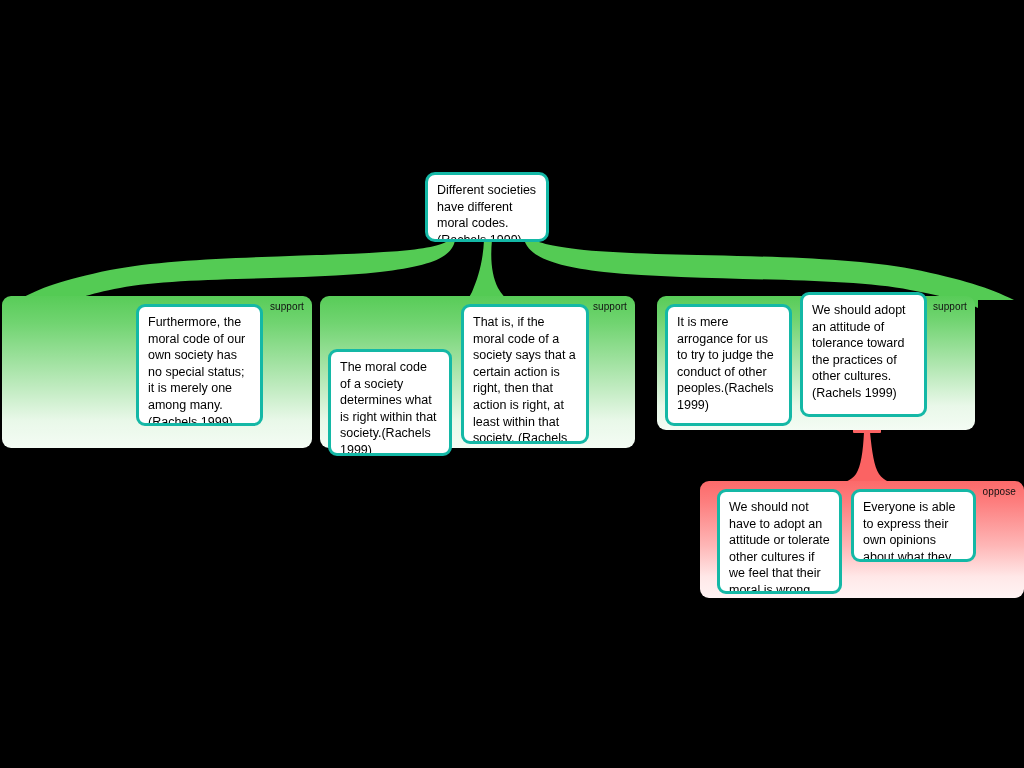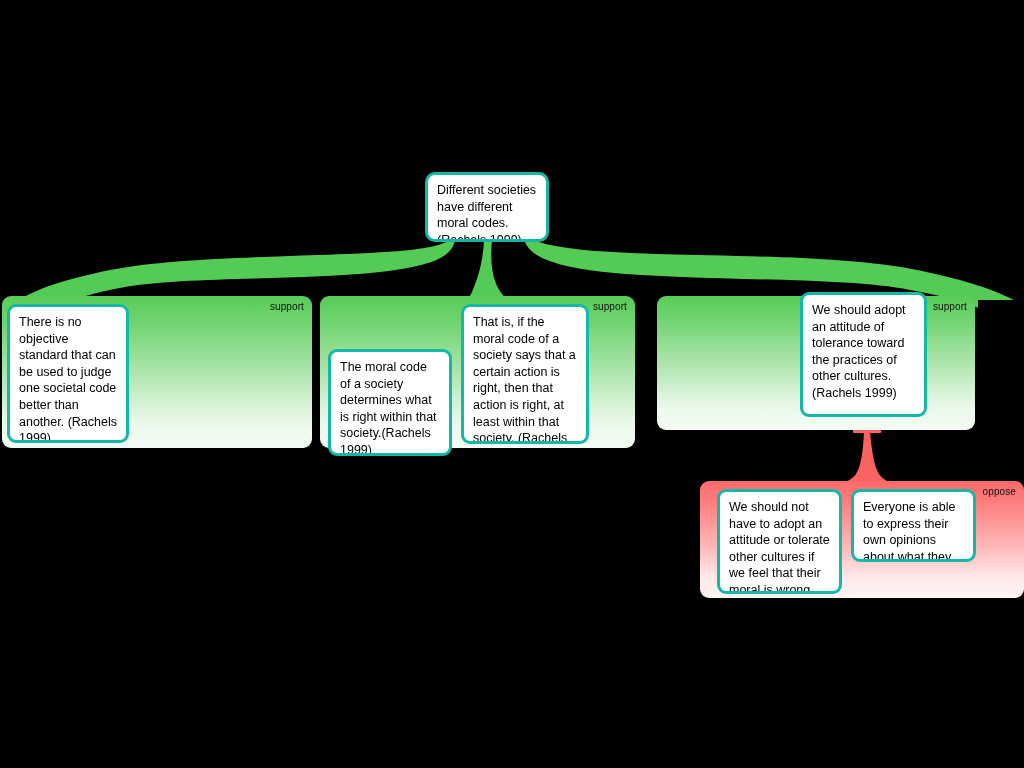--- a/index.html
+++ b/index.html
@@ -101,36 +101,39 @@
              C 861 466, 863 452, 864 432 Z" fill="#fb6363" stroke="none"></path>
   </svg>
 
   <div class="card root" style="left:425px; top:172px; width:124px; height:70px;">
     <span>Different societies have different moral codes.(Rachels 1999)</span>
   </div>
 
   <div class="group support" style="left:2px; top:296px; width:310px; height:152px;">
     <span class="group-label">support</span>
   </div>
-  <div class="card" style="left:7px; top:304px; width:122px; height:139px;">
-    <span>There is no objective standard that can be used to judge one societal code better than another. (Rachels 1999)</span>
+  <div class="card" style="left:136px; top:304px; width:127px; height:122px;">
+    <span>Furthermore, the moral code of our own society has no special status; it is merely one among many.(Rachels 1999)</span>
   </div>
 
   <div class="group support" style="left:320px; top:296px; width:315px; height:152px;">
     <span class="group-label">support</span>
   </div>
   <div class="card" style="left:328px; top:304px; width:124px; height:107px;margin-top:45px;">
     <span>The moral code of a society determines what is right within that society.(Rachels 1999)</span>
   </div>
   <div class="card" style="left:461px; top:304px; width:128px; height:140px;">
     <span>That is, if the moral code of a society says that a certain action is right, then that action is right, at least within that society. (Rachels 1998)</span>
   </div>
 
   <div class="group support" style="left:657px; top:296px; width:318px; height:134px;">
     <span class="group-label">support</span>
+  </div>
+  <div class="card" style="left:665px; top:304px; width:127px; height:122px;">
+    <span>It is mere arrogance for us to try to judge the conduct of other peoples.(Rachels 1999)</span>
   </div>
   <div class="card" style="left:800px; top:292px; width:127px; height:125px;">
     <span>We should adopt an attitude of tolerance toward the practices of other cultures.(Rachels 1999)</span>
   </div>
 
   <div class="group oppose" style="left:700px; top:481px; width:324px; height:117px;">
     <span class="group-label">oppose</span>
   </div>
   <div class="card" style="left:717px; top:489px; width:125px; height:105px;">
     <span>We should not have to adopt an attitude or tolerate other cultures if we feel that their moral is wrong.</span>

